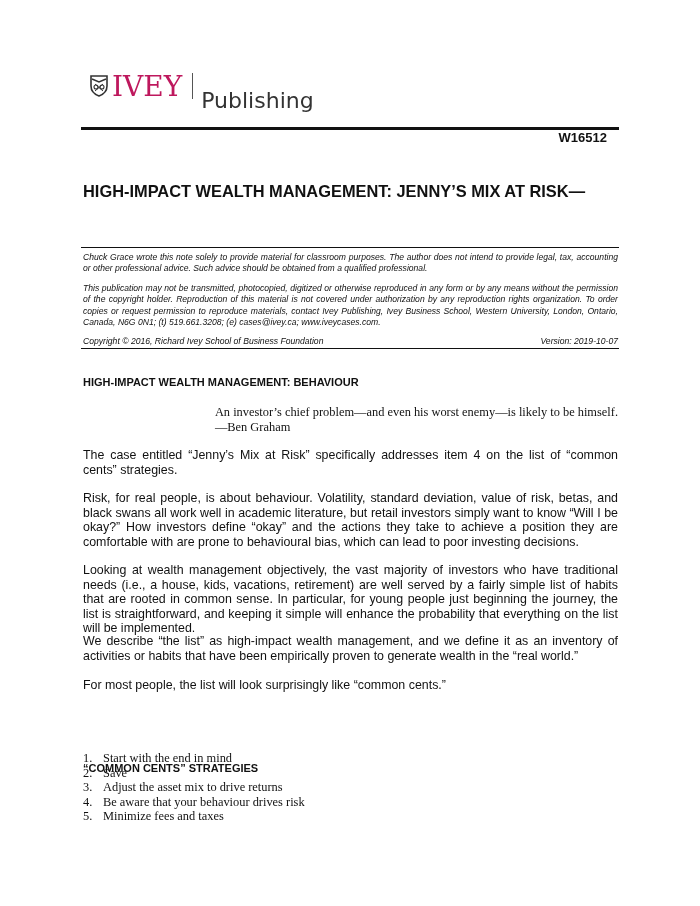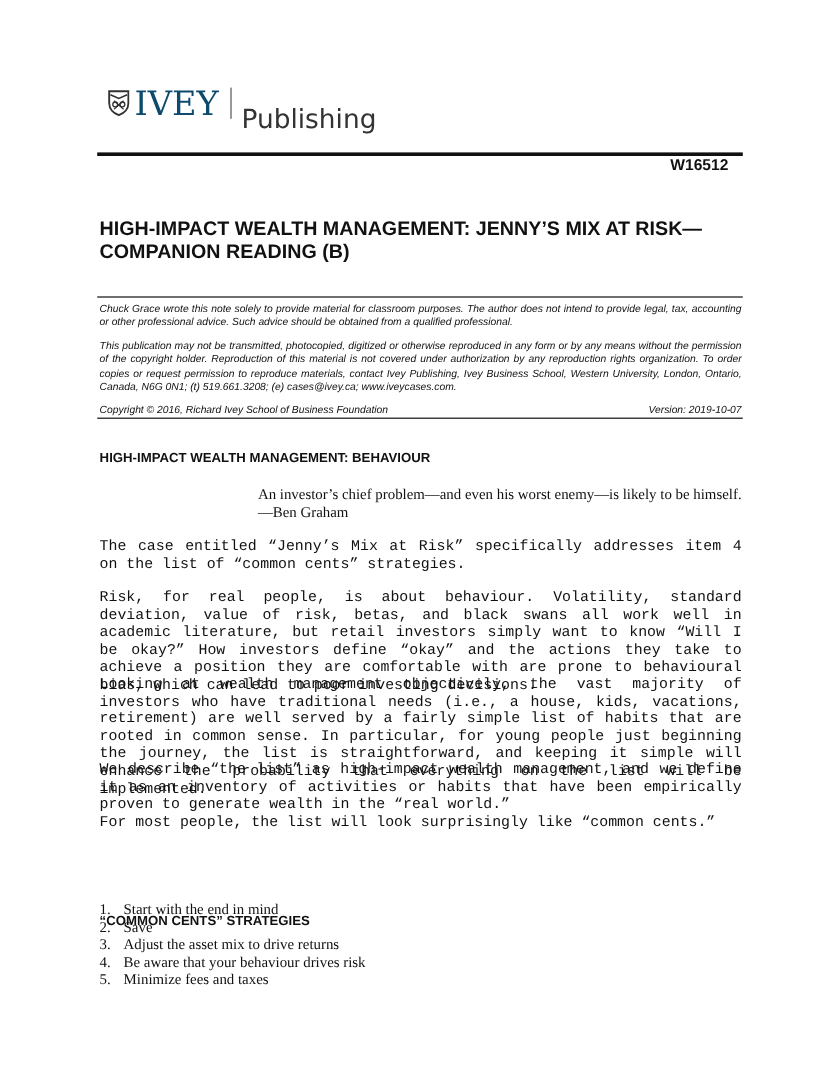--- a/index.html
+++ b/index.html
@@ -1,39 +1,39 @@
 <!DOCTYPE html>
 <html><head>
 <meta charset="utf-8">
 <style>
   html, body { margin: 0; padding: 0; background: #ffffff; }
   body { width: 700px; height: 906px; position: relative; overflow: hidden; color: #111; }
   .page { position: absolute; left: 0; top: 0; width: 700px; height: 906px; }
 
   .logo { position: absolute; left: 90px; top: 66px; height: 40px; display: flex; align-items: center; }
   .shield { width: 18px; height: 22px; margin-right: 4px; }
-  .logo-ivey { font-family: "DejaVu Serif", "Liberation Serif", serif; font-size: 28px; letter-spacing: 0px; color: #0c4a6e; font-weight: normal; }
+  .logo-ivey { font-family: "DejaVu Serif", "Liberation Serif", serif; font-size: 28px; letter-spacing: 0px; color: #be185d; font-weight: normal; }
   .logo-sep { width: 1px; height: 26px; background: #555; margin: 0 8px 0 10px; }
   .logo-pub { font-family: "DejaVu Sans", "Liberation Sans", sans-serif; font-size: 22px; color: #333; margin-top: 28px; }
 
   .rule-thick { position: absolute; left: 81px; width: 538px; height: 3px; background: #111; }
   .rule-thin { position: absolute; left: 81px; width: 538px; height: 1px; background: #111; }
 
   .case-no { position: absolute; right: 93px; top: 130px; font-family: "Liberation Sans", sans-serif; font-weight: bold; font-size: 13px; }
 
   .title { position: absolute; left: 83px; top: 182px; width: 540px; font-family: "Liberation Sans", sans-serif; font-weight: bold; font-size: 16.4px; line-height: 19px; }
 
   .note { position: absolute; left: 83px; width: 535px; font-family: "Liberation Sans", sans-serif; font-style: italic; font-size: 8.6px; line-height: 11.4px; text-align: justify; }
   .copyright-row { position: absolute; left: 83px; top: 336px; width: 535px; font-family: "Liberation Sans", sans-serif; font-style: italic; font-size: 8.6px; display: flex; justify-content: space-between; align-items: center; }
 
   .h2 { position: absolute; left: 83px; font-family: "Liberation Sans", sans-serif; font-weight: bold; font-size: 11px; }
 
   .quote { position: absolute; right: 82px; top: 405px; text-align: left; font-family: "Liberation Serif", serif; font-size: 12.4px; line-height: 15px; }
 
-  .para { position: absolute; left: 83px; width: 535px; font-family: Liberation Mono, monospace; font-size: 12.4px; line-height: 14.6px; text-align: justify; }
+  .para { position: absolute; left: 83px; width: 535px; font-family: Liberation Sans, sans-serif; font-size: 12.4px; line-height: 14.6px; text-align: justify; }
 
   .list { position: absolute; left: 83px; top: 751px; font-family: "Liberation Serif", serif; font-size: 12.4px; line-height: 14.6px; margin: 0; padding: 0; list-style: none; }
   .list li { display: flex; }
   .list .num { width: 20px; }
 </style>
 </head>
 <body>
 
 <div class="page">
 
@@ -48,21 +48,20 @@
     <span class="logo-ivey">IVEY</span>
     <span class="logo-sep"></span>
     <span class="logo-pub">Publishing</span>
   </div>
 
   <div class="rule-thick" style="top:127px;"></div>
   <div class="case-no">W16512</div>
 
   <div class="title">
     <div>HIGH-IMPACT WEALTH MANAGEMENT: JENNY’S MIX AT RISK—</div>
-    <div>COMPANION READING (B)</div>
   </div>
 
   <div class="rule-thin" style="top:247px;"></div>
   <div class="note" style="top:252px;">Chuck Grace wrote this note solely to provide material for classroom purposes. The author does not intend to provide legal, tax, accounting or other professional advice. Such advice should be obtained from a qualified professional.</div>
   <div class="note" style="top:283px;">This publication may not be transmitted, photocopied, digitized or otherwise reproduced in any form or by any means without the permission of the copyright holder. Reproduction of this material is not covered under authorization by any reproduction rights organization. To order copies or request permission to reproduce materials, contact Ivey Publishing, Ivey Business School, Western University, London, Ontario, Canada, N6G 0N1; (t) 519.661.3208; (e) cases@ivey.ca; www.iveycases.com.</div>
   <div class="copyright-row">
     <span>Copyright © 2016, Richard Ivey School of Business Foundation</span>
     <span>Version: 2019-10-07</span>
   </div>
   <div class="rule-thin" style="top:348px;"></div>

